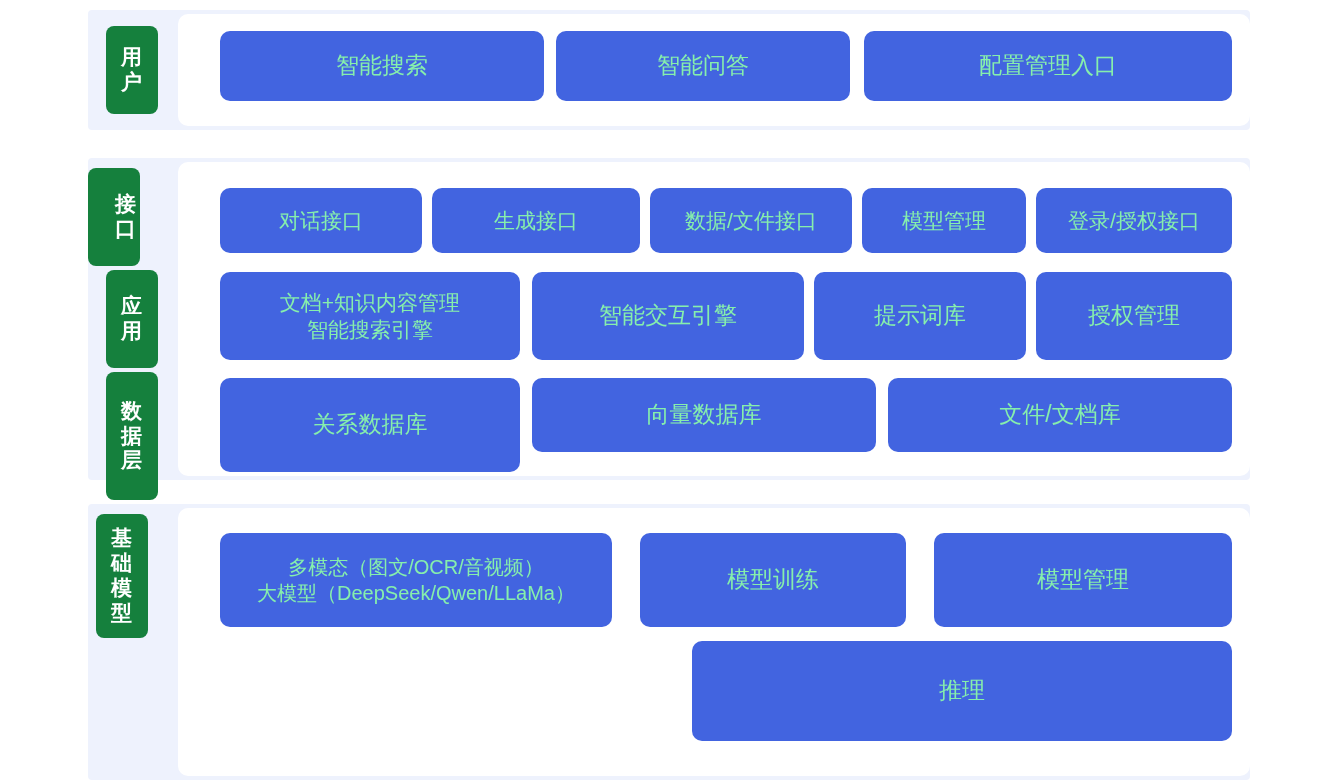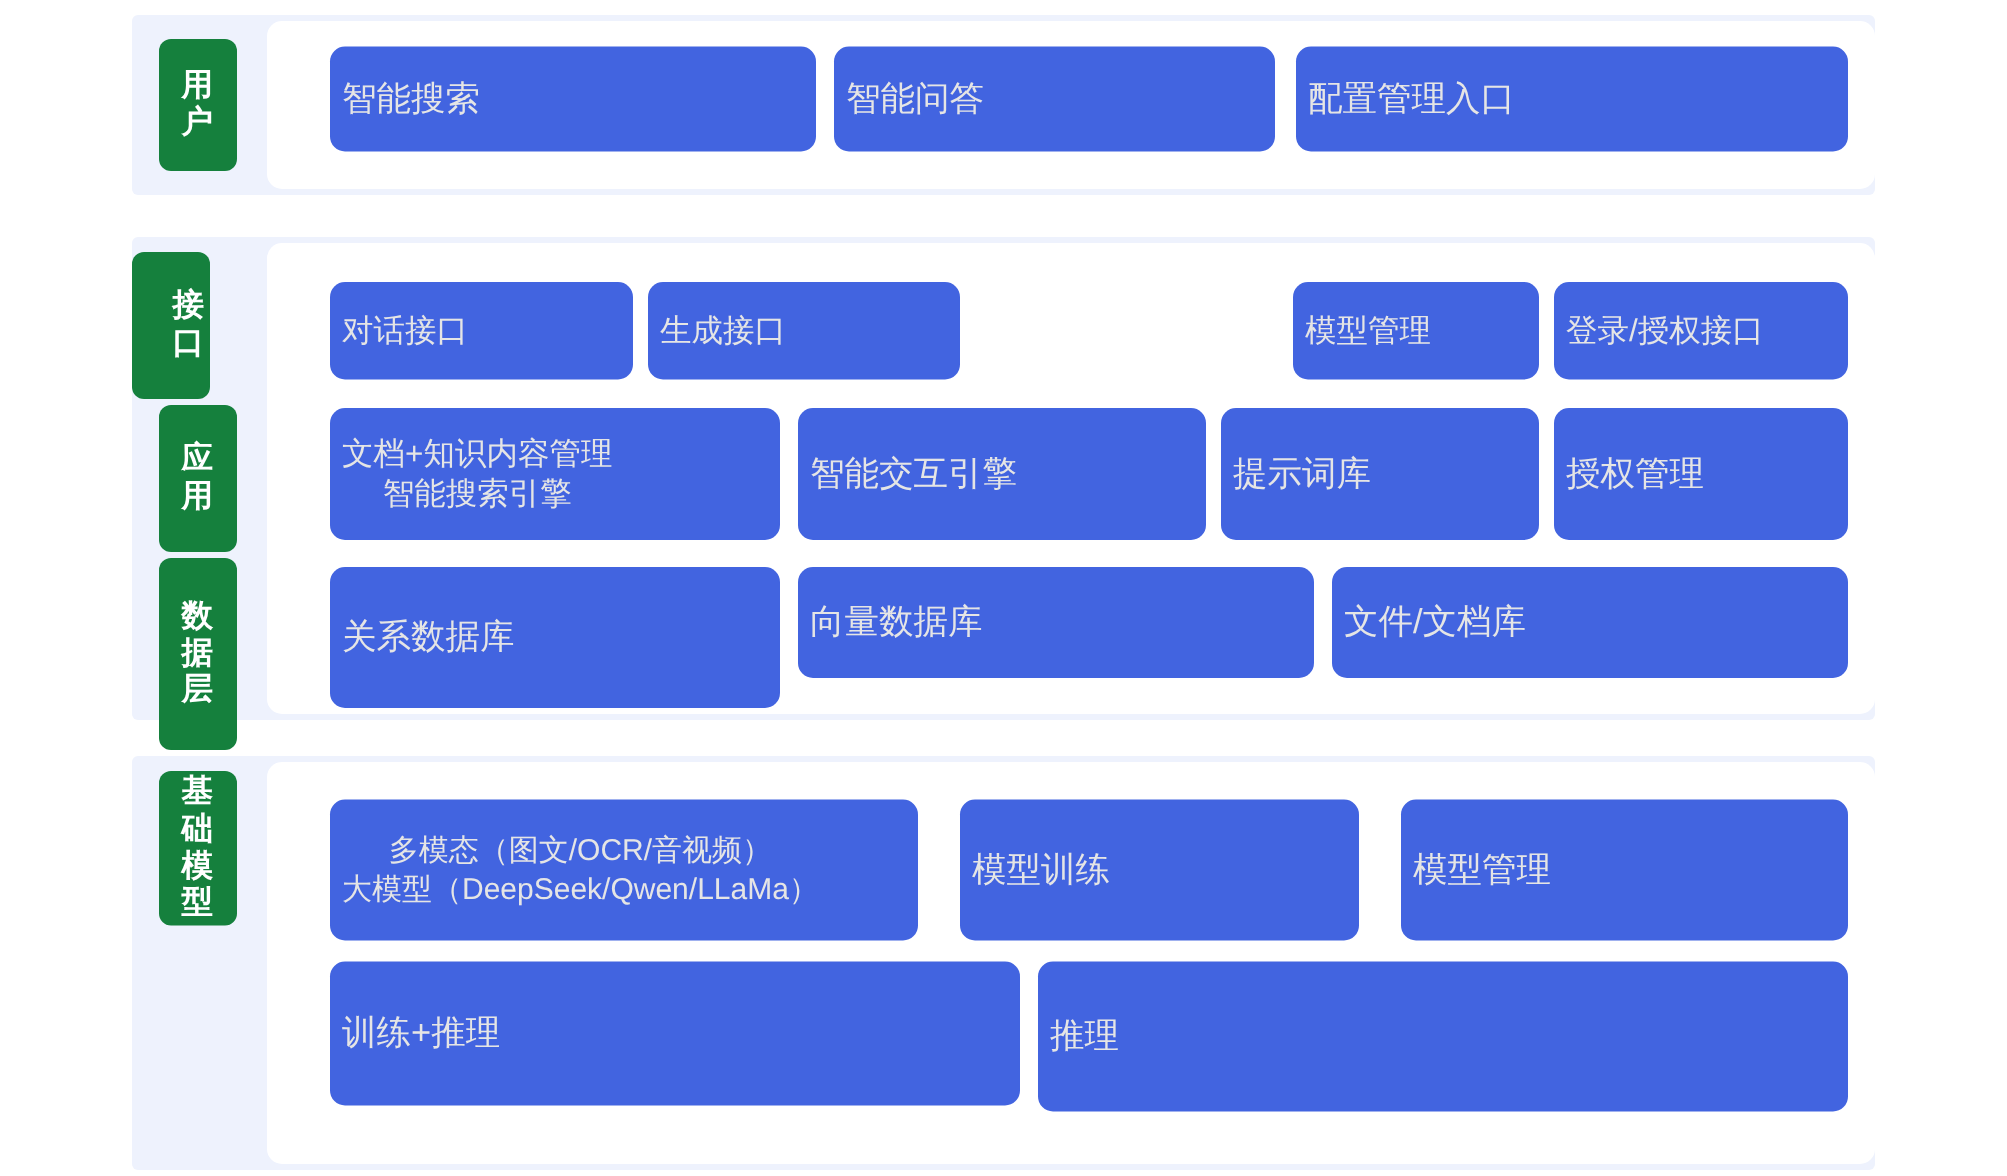--- a/index.html
+++ b/index.html
@@ -53,24 +53,24 @@
     display: block;
     width: 26px;
     word-break: break-all;
   }
 
   
   .box {
     position: absolute;
     background: #4264e0;
     border-radius: 10px;
-    color: #e5e5e5;
+    color: #86efac;
     display: flex;
     align-items: center;
-    justify-content: flex-start;
+    justify-content: center;
     text-align: center;
     font-size: 23px;
     line-height: 1.3;
     padding: 20px 8px;
     white-space: pre-line;
   }
   .box.small { font-size: 21px; }
   .box.tiny  { font-size: 20px; }
 </style>
 </head>
@@ -107,20 +107,23 @@
   <div class="vlabel" style="left:106px; top:372px; height:128px;">
     <span>数据层</span>
   </div>
 
   <div class="box small" style="left:220px; top:188px; width:202px; height:65px;">
     <span>对话接口</span>
   </div>
   <div class="box small" style="left:432px; top:188px; width:208px; height:65px;">
     <span>生成接口</span>
   </div>
+  <div class="box small" style="left:650px; top:188px; width:202px; height:65px;">
+    <span>数据/文件接口</span>
+  </div>
   <div class="box small" style="left:862px; top:188px; width:164px; height:65px;">
     <span>模型管理</span>
   </div>
   <div class="box small" style="left:1036px; top:188px; width:196px; height:65px;">
     <span>登录/授权接口</span>
   </div>
 
   <div class="box small" style="left:220px; top:272px; width:300px; height:88px;">
     <span>文档+知识内容管理
 智能搜索引擎</span>
@@ -141,35 +144,32 @@
   <div class="box" style="left:532px; top:378px; width:344px; height:74px;">
     <span>向量数据库</span>
   </div>
   <div class="box" style="left:888px; top:378px; width:344px; height:74px;">
     <span>文件/文档库</span>
   </div>
 
   <div class="band" style="top:504px; height:276px; width:1162px;"></div>
   <div class="panel" style="left:178px; top:508px; width:1072px; height:268px;"></div>
 
-  <div class="vlabel" style="left:106px; top:514px; height:103px;align-items:center;">
+  <div class="vlabel" style="left:96px; top:514px; height:124px;align-items:center;">
     <span>基础模型</span>
   </div>
 
   <div class="box tiny" style="left:220px; top:533px; width:392px; height:94px;">
     <span>多模态（图文/OCR/音视频）
 大模型（DeepSeek/Qwen/LLaMa）</span>
   </div>
   <div class="box" style="left:640px; top:533px; width:266px; height:94px;">
     <span>模型训练</span>
   </div>
   <div class="box" style="left:934px; top:533px; width:298px; height:94px;">
     <span>模型管理</span>
   </div>
 
-  <div class="box" style="left:220px; top:641px; width:460px; height:96px;">
-    <span>训练+推理</span>
-  </div>
   <div class="box" style="left:692px; top:641px; width:540px; height:100px;">
     <span>推理</span>
   </div>
 
 </div>
 
 </body></html>

